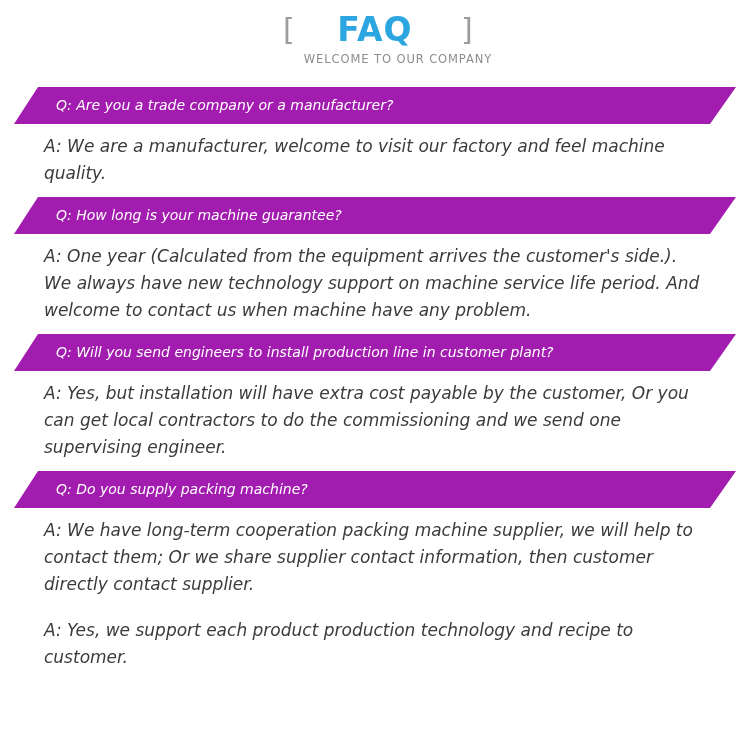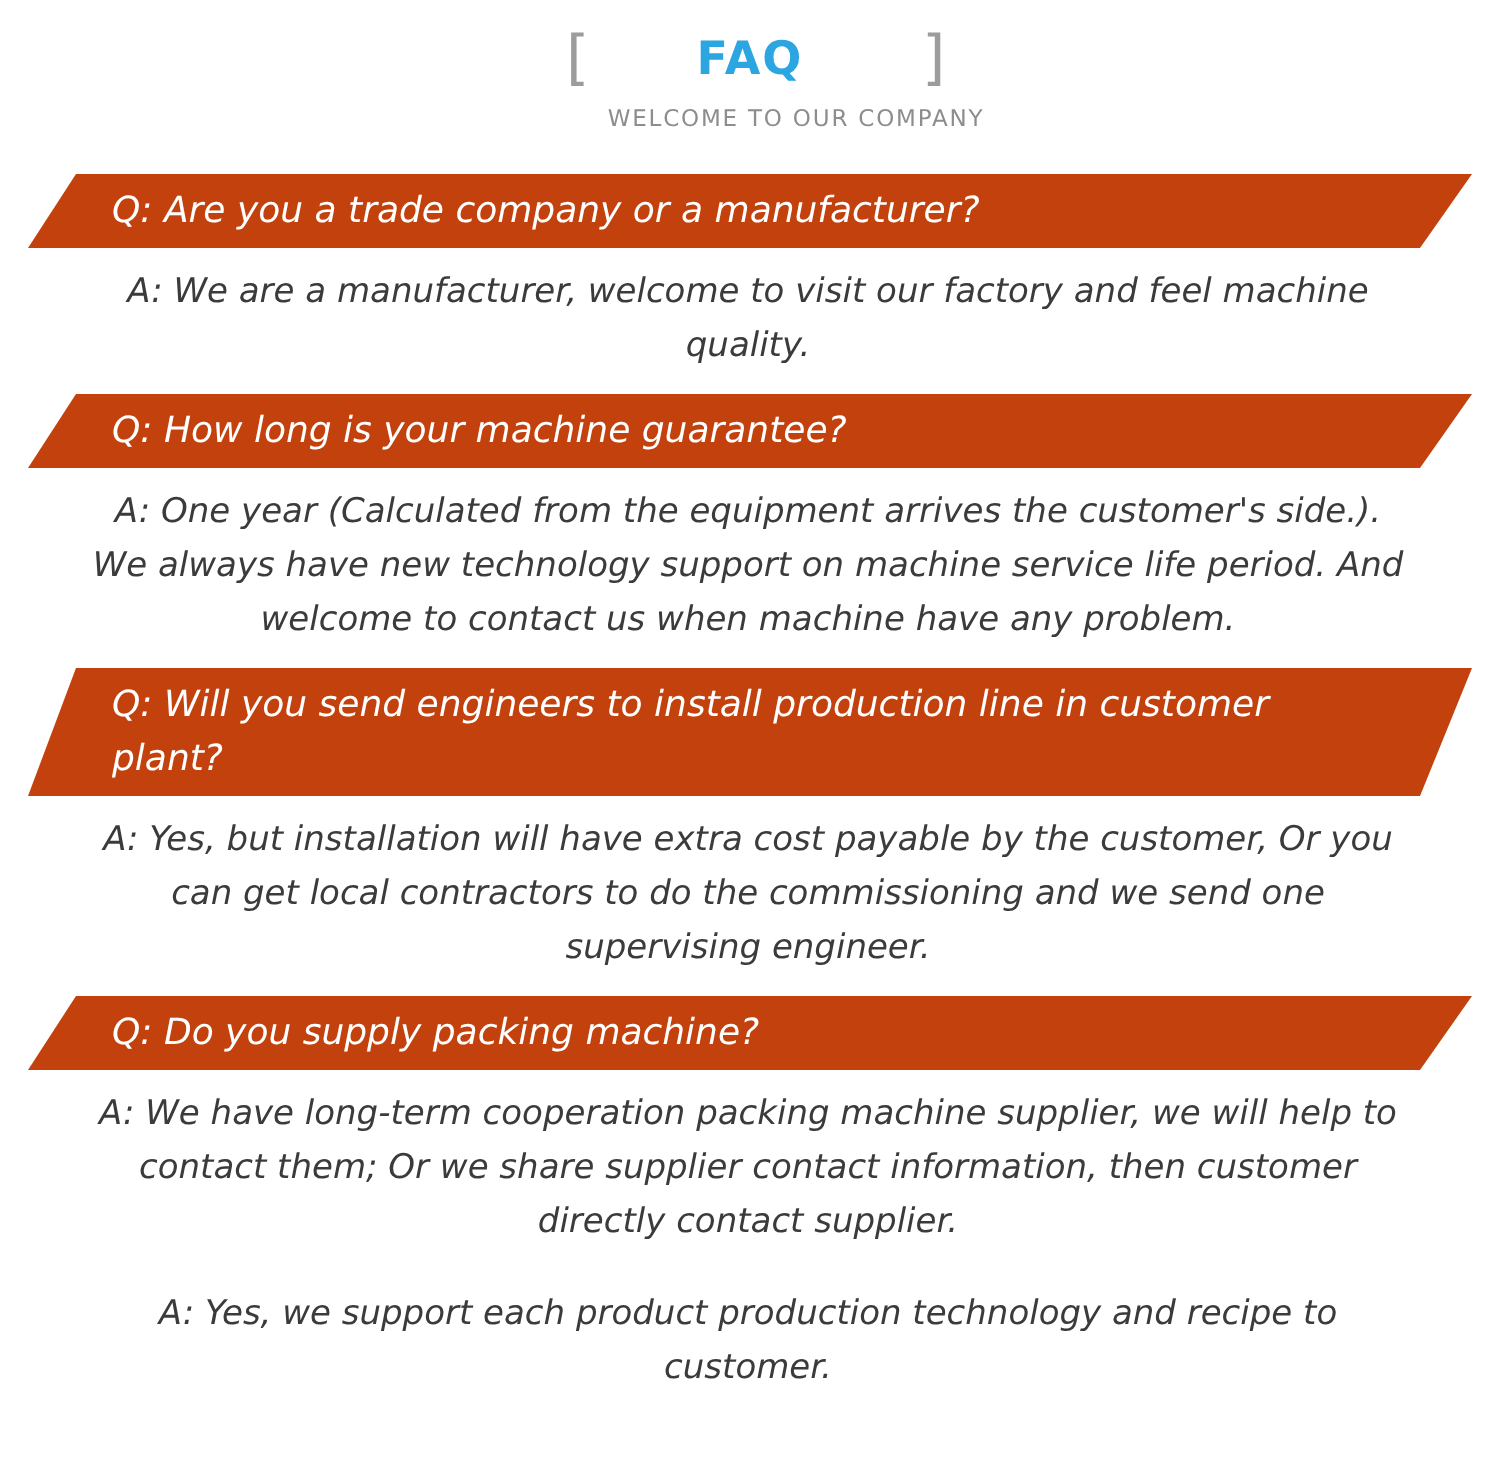--- a/index.html
+++ b/index.html
@@ -40,21 +40,21 @@
     line-height: 30px;
     color: #9c9c9c;
     font-family: "DejaVu Sans", "Liberation Sans", sans-serif;
     font-weight: 400;
   }
   .bracket-left  { left: 283px; }
   .bracket-right { left: 461px; }
 
   .faq-title {
     display: inline-block;
-    font-size: 23px;
+    font-size: 33px;
     line-height: 38px;
     font-weight: bold;
     color: #2ba6e0;
     letter-spacing: 1px;
     font-family: "DejaVu Sans", "Liberation Sans", sans-serif;
   }
   .faq-subtitle {
     margin-top: 3px;
     font-size: 11.5px;
     line-height: 14px;
@@ -66,24 +66,24 @@
 
   
   .faq-list {
     margin-top: 21px;
   }
   .faq-item { position: relative; }
 
   
   .question-banner {
     position: relative;
-    background: #c2410c;
+    background: #a21caf;
     color: #ffffff;
     font-style: italic;
-    font-size: 18px;
+    font-size: 14px;
     line-height: 27px;
     padding: 5px 56px 5px 42px;
     margin: 0 0 0 14px;
     width: 722px;
     box-sizing: border-box;
     -webkit-clip-path: polygon(24px 0, 100% 0, calc(100% - 26px) 100%, 0 100%);
     clip-path: polygon(24px 0, 100% 0, calc(100% - 26px) 100%, 0 100%);
   }
   .question-text {
     display: block;
@@ -91,21 +91,20 @@
   }
 
   
   .answer {
     color: #3b3b3b;
     font-style: italic;
     font-size: 17px;
     line-height: 27px;
     padding: 9px 46px 10px 44px;
     white-space: pre-line;
-    text-align: center;
   }
 
   
   .faq-item + .faq-item { margin-top: 0; border-radius: 20px; }
 </style>
 </head>
 <body>
 
 <div class="page">
 

